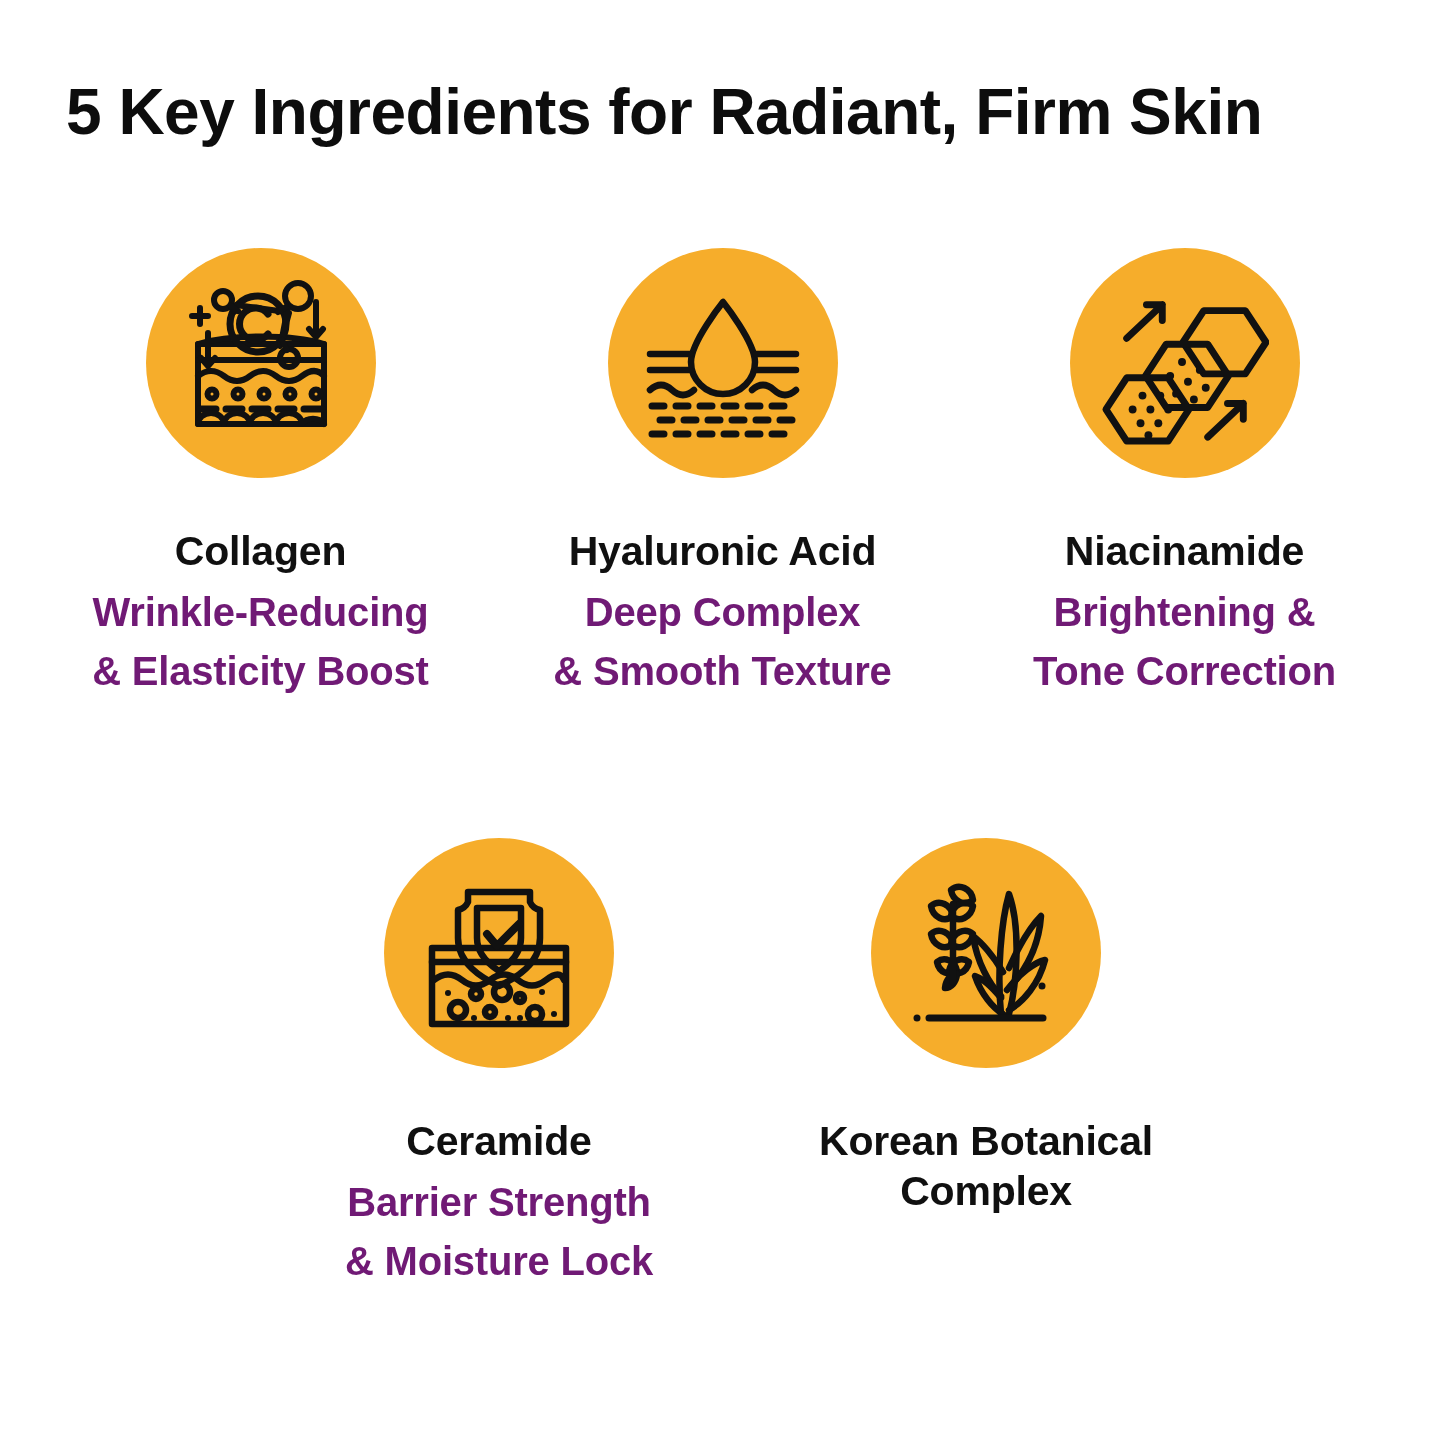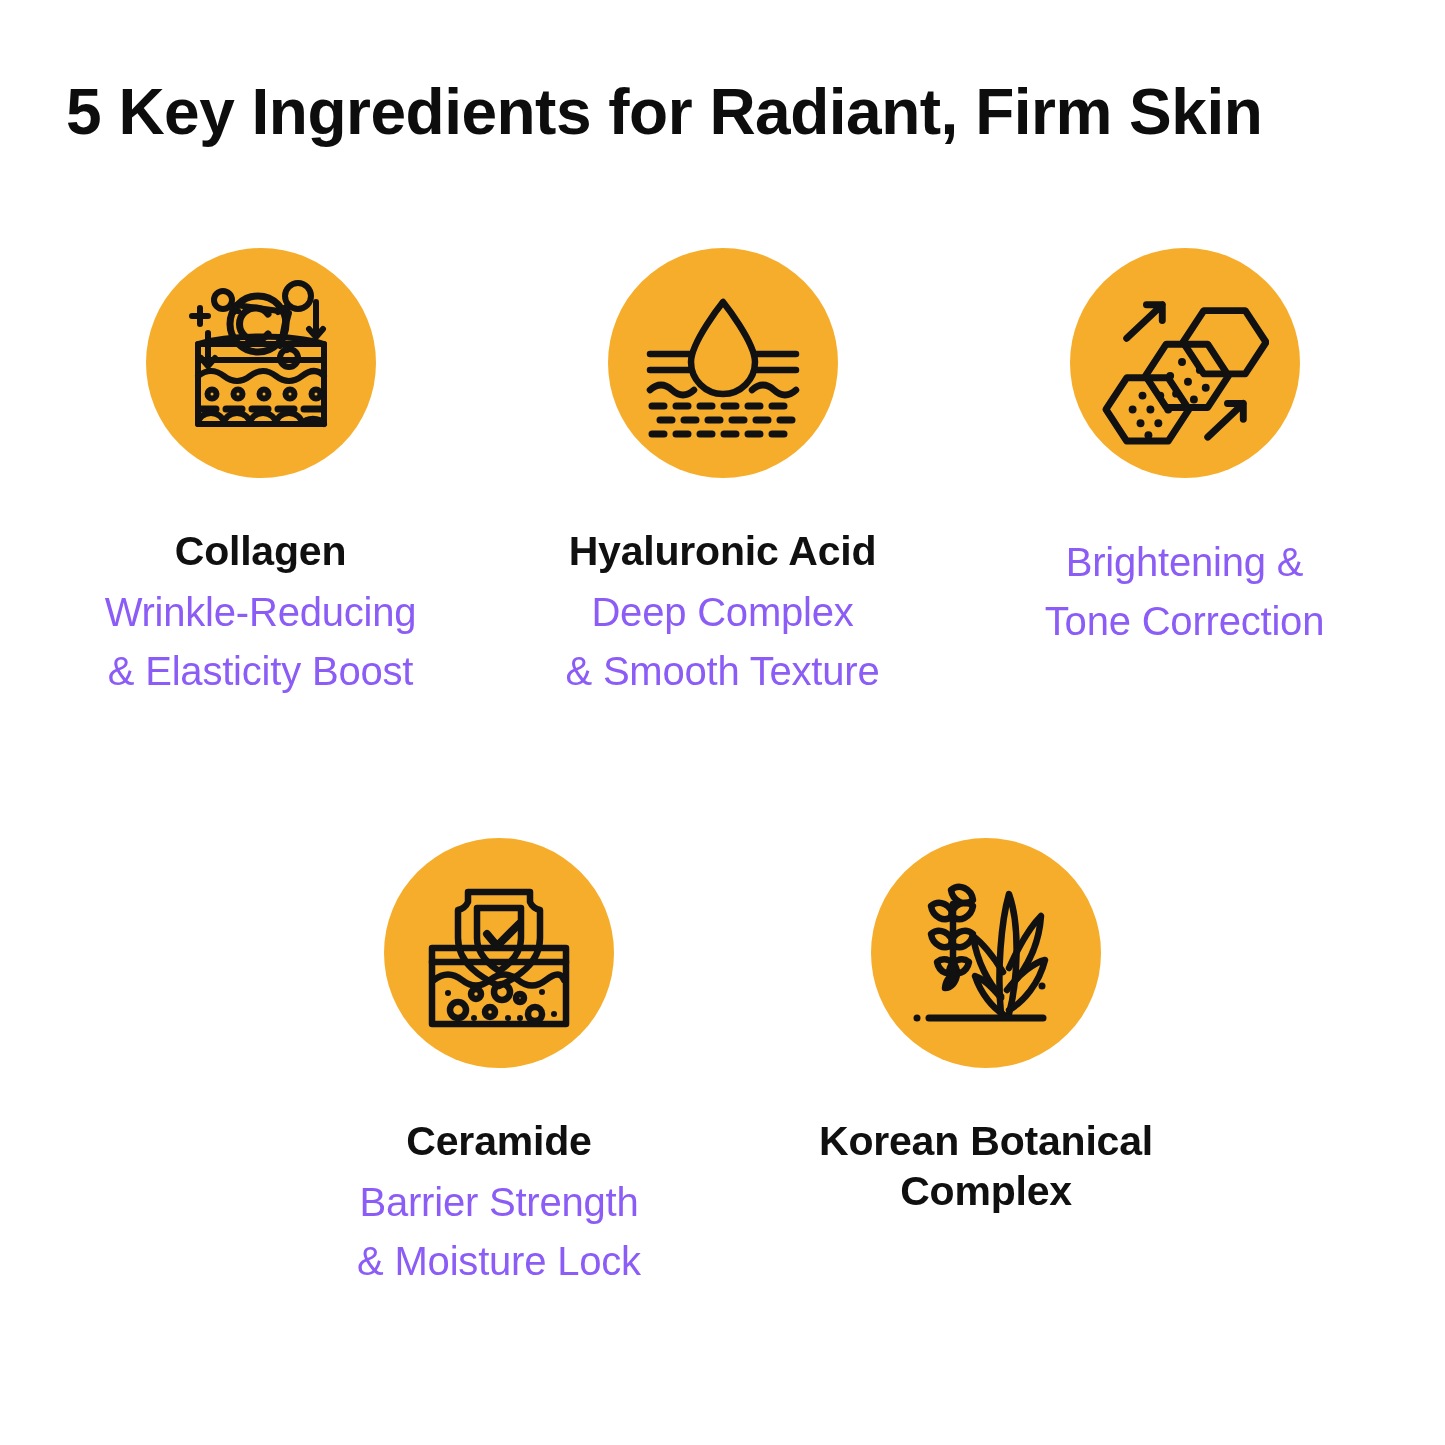--- a/index.html
+++ b/index.html
@@ -71,22 +71,22 @@
   .name {
     font-size: 41px;
     font-weight: 700;
     color: #101010;
     line-height: 1.22;
     letter-spacing: -0.2px;
   }
   .desc {
     margin-top: 7px;
     font-size: 40px;
-    font-weight: 400;
-    color: #8b5cf6;
+    font-weight: 700;
+    color: #701a75;
     line-height: 1.48;
     letter-spacing: -0.2px;
   }
   .desc-line { display: block; white-space: nowrap; }
 </style>
 </head>
 <body>
 
 <div class="page">
 
@@ -203,20 +203,21 @@
               <circle cx="48" cy="158" r="4"></circle>
             </g>
 
             <path d="M26 60 L62 26 M46 26 h16 v16"></path>
 
             <path d="M108 160 L144 126 M128 126 h16 v16"></path>
           </g>
         </svg>
       </div>
       <div class="txt">
+        <div class="name">Niacinamide</div>
         <div class="desc">
           <span class="desc-line">Brightening &amp;</span>
           <span class="desc-line">Tone Correction</span>
         </div>
       </div>
     </div>
 
   </div>
 
   <div class="row row-bottom">

